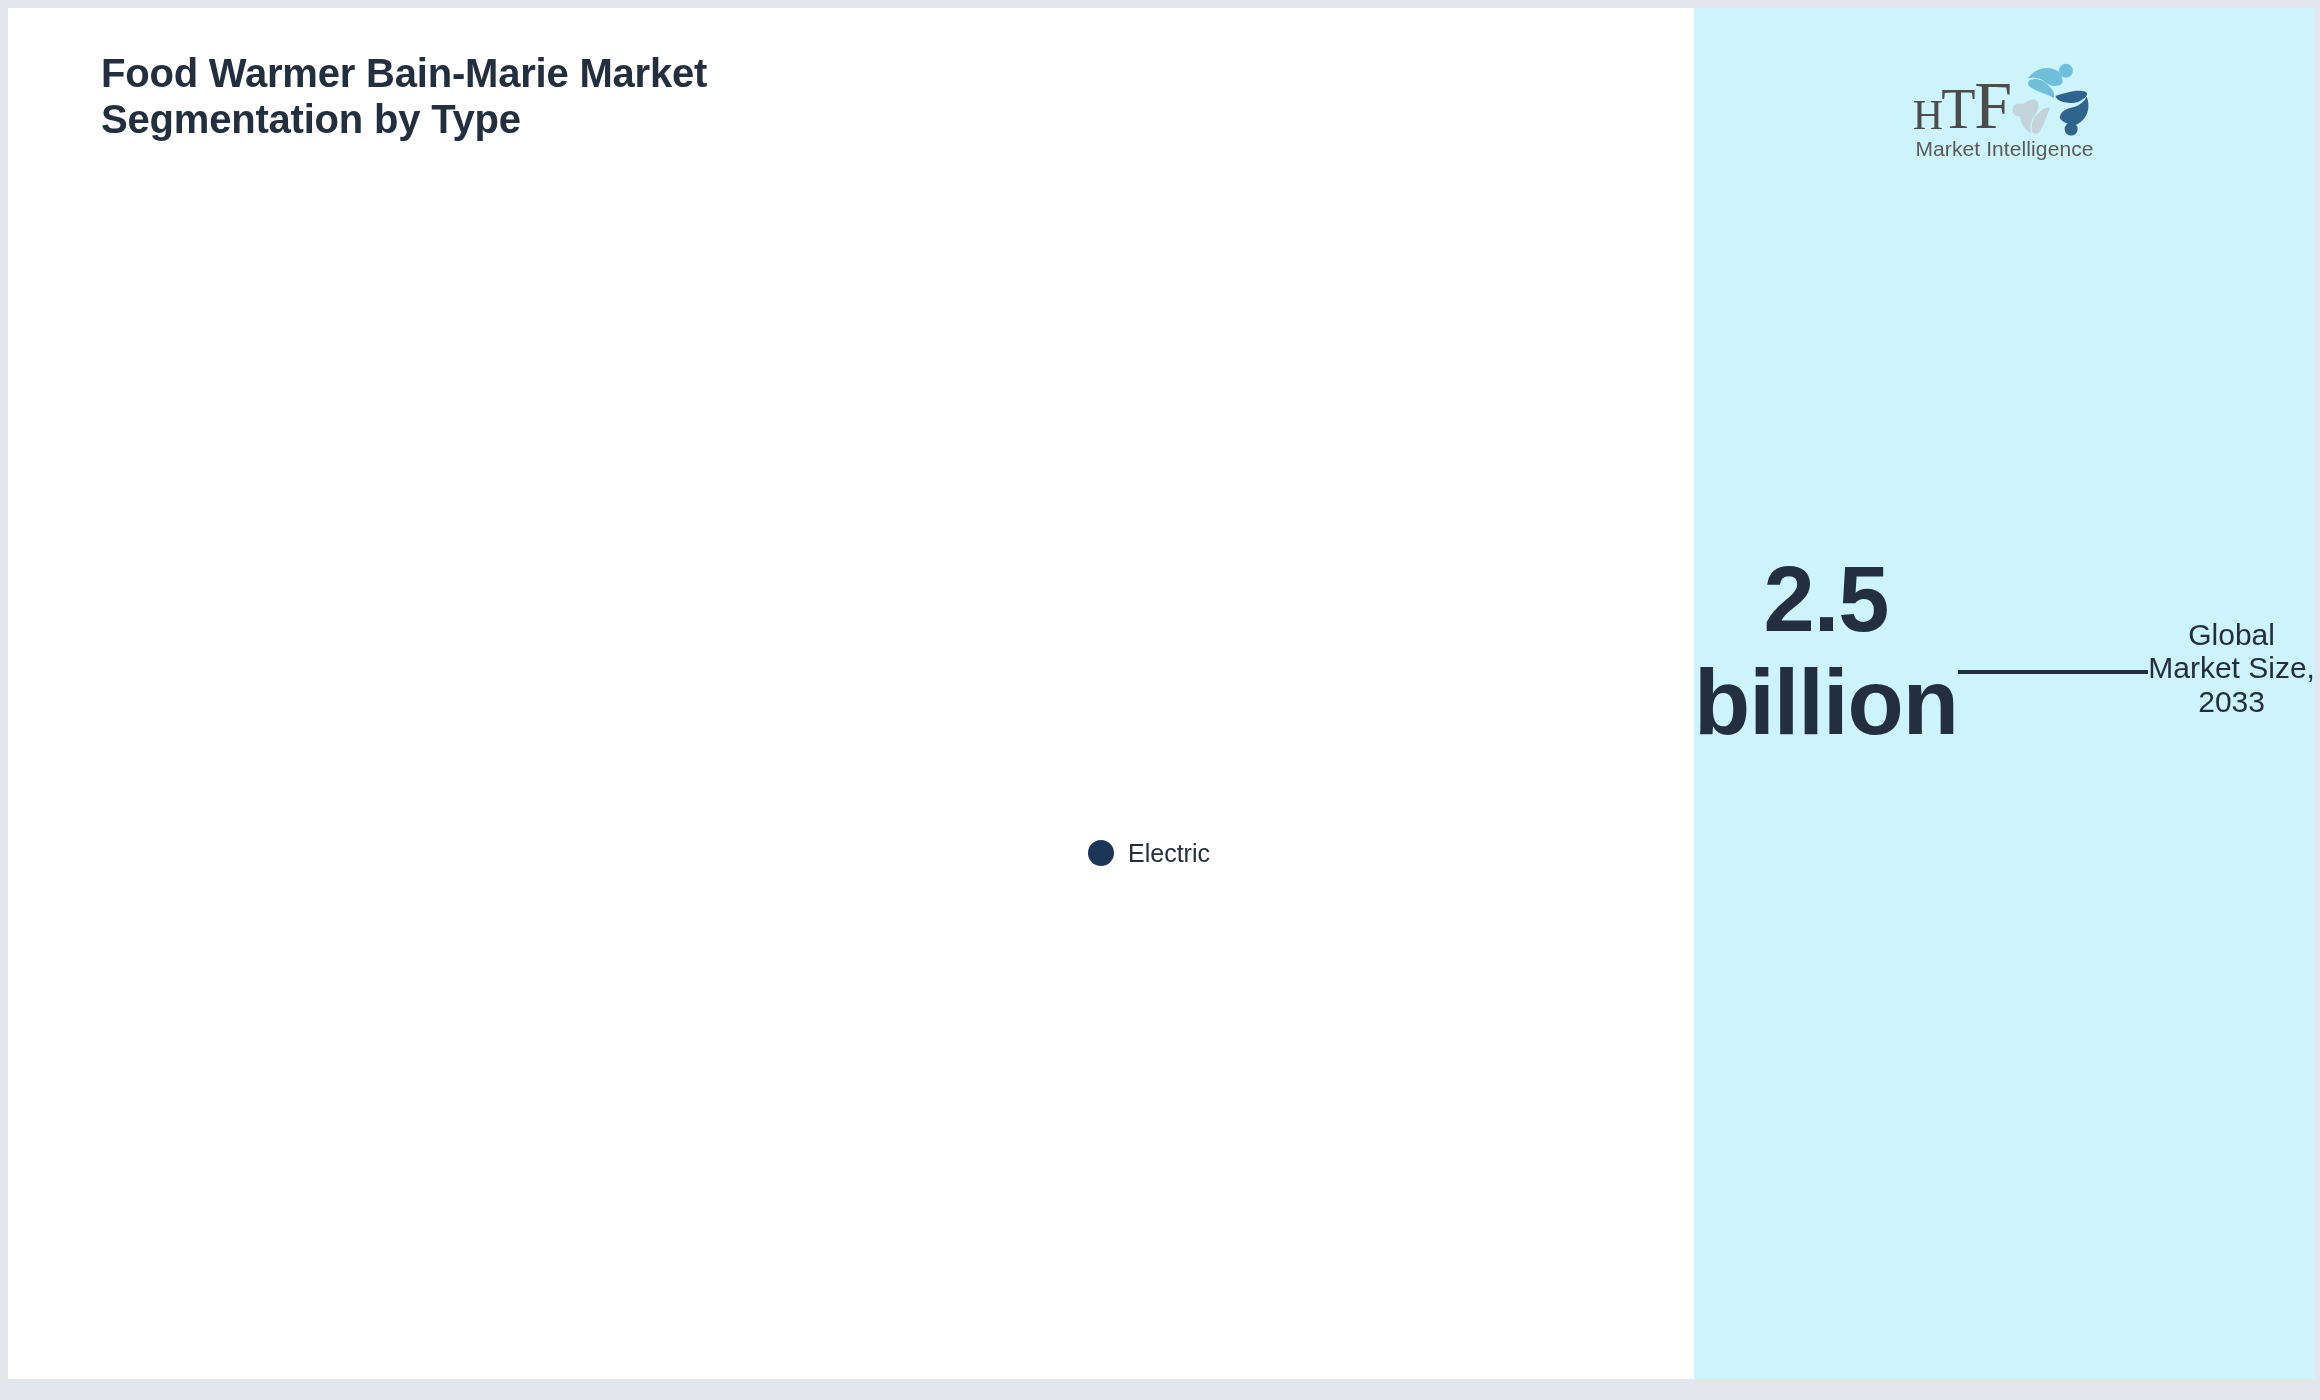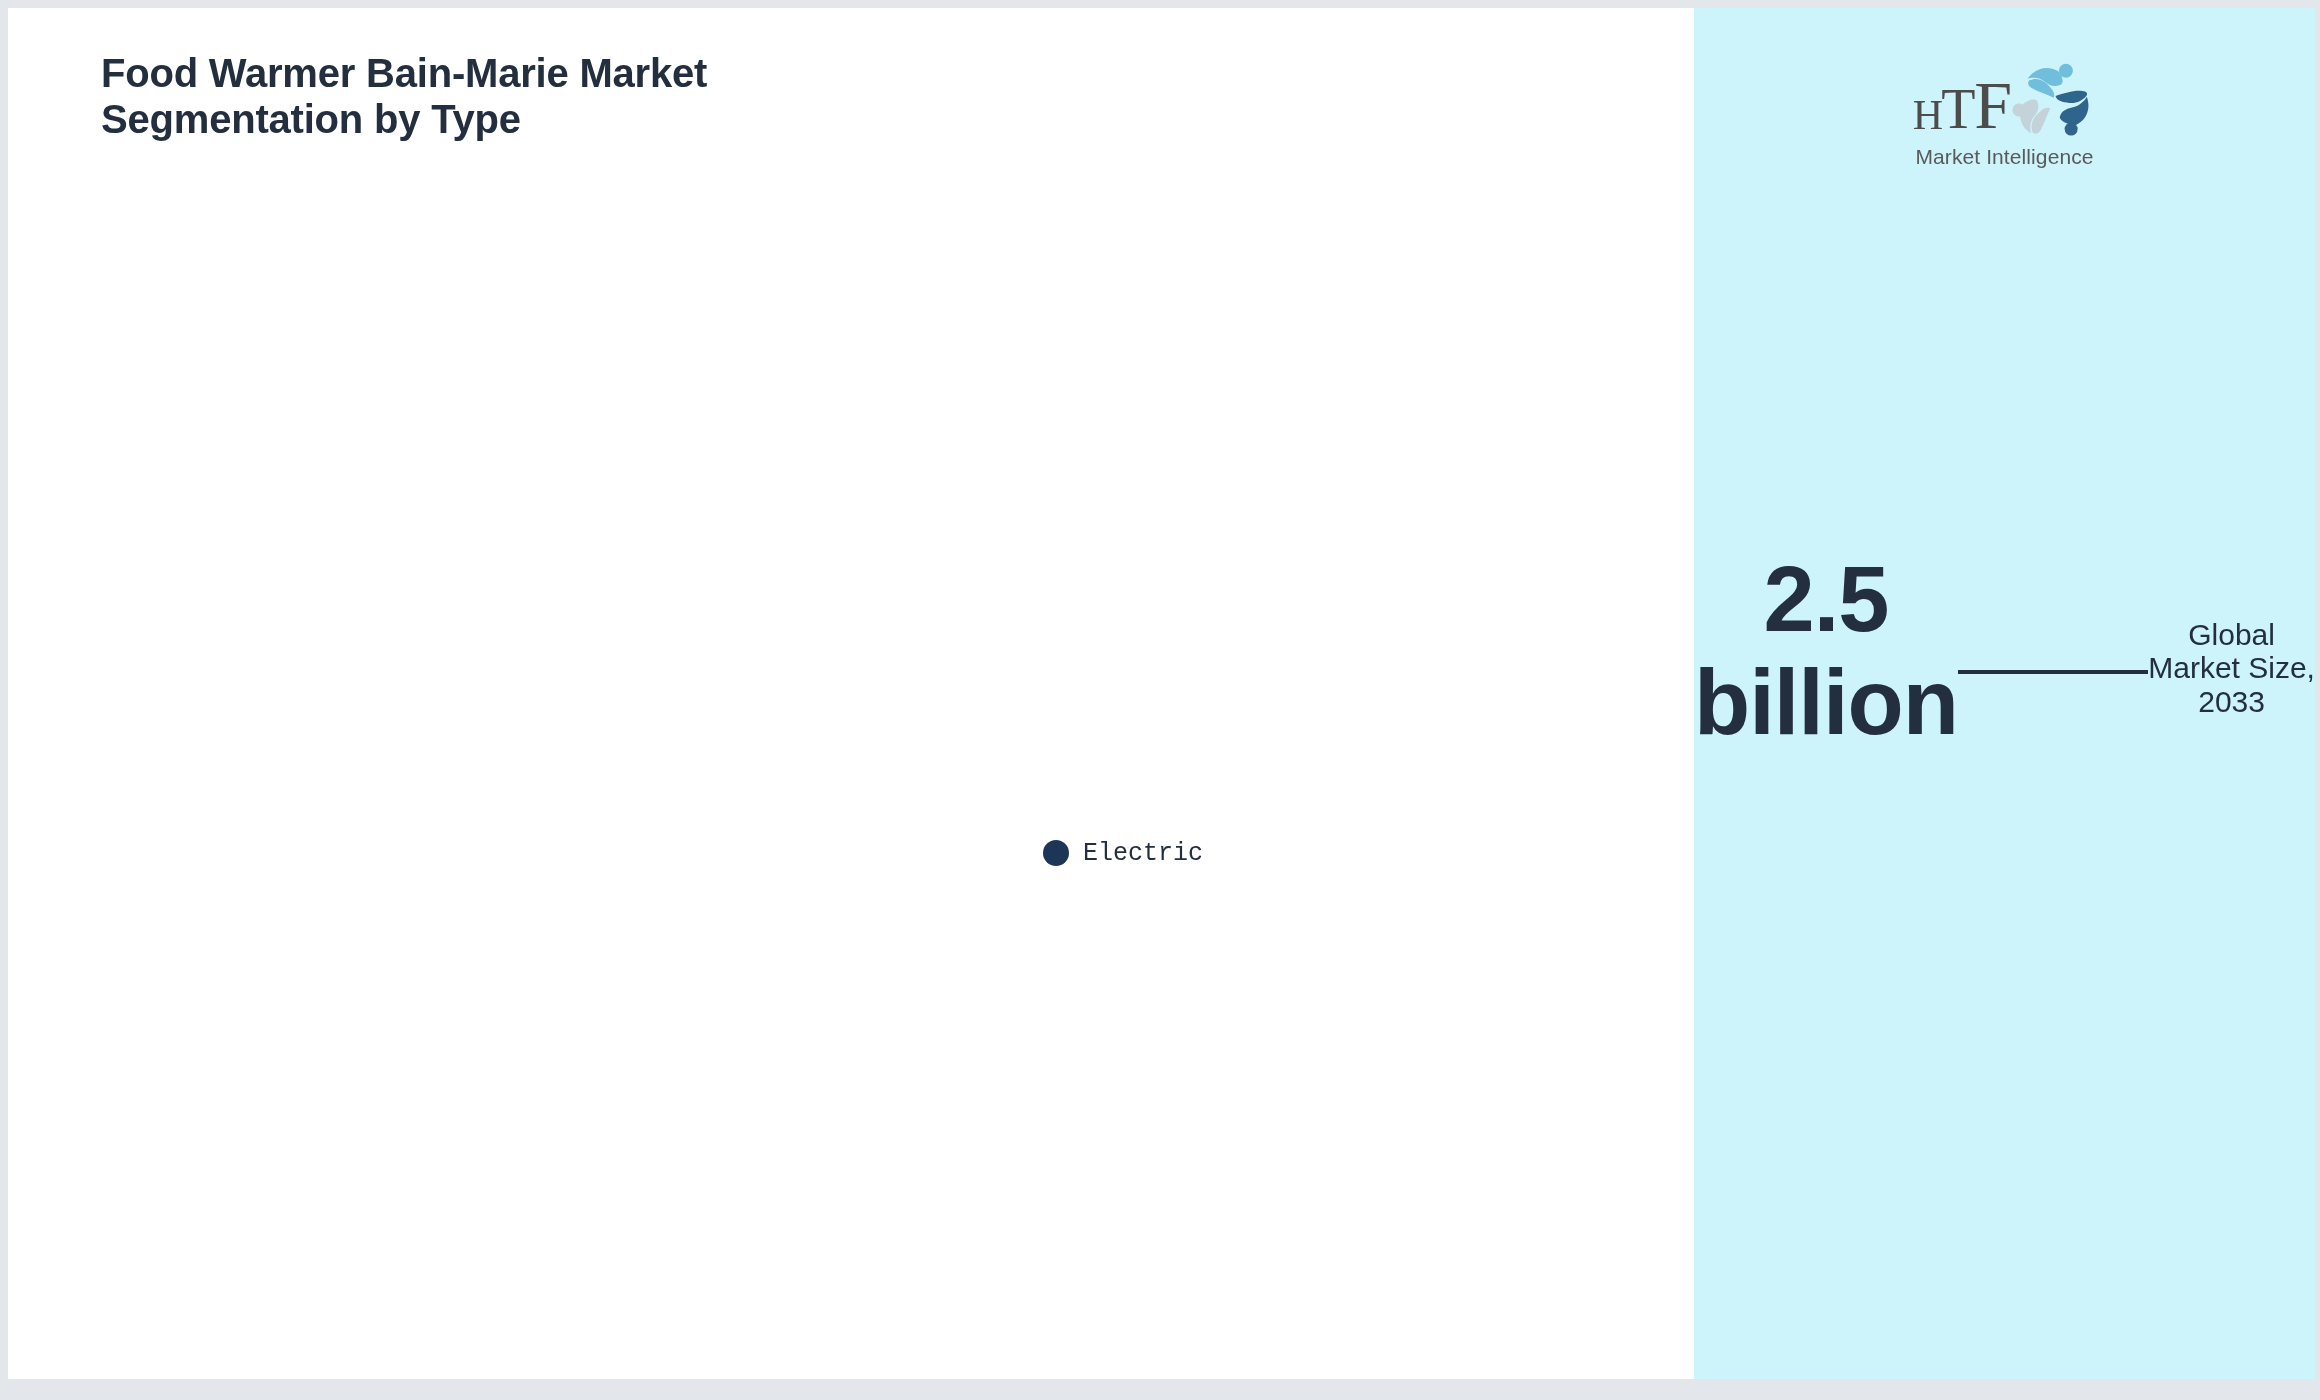--- a/index.html
+++ b/index.html
@@ -54,25 +54,24 @@
     position: absolute;
     left: 0;
     top: 150px;
     right: 0;
     bottom: 0;
   }
 
   
   .legend {
     position: absolute;
-    left: 1019px;
+    left: 1064px;
     top: 682px;
     display: flex;
     align-items: flex-start;
-    font-family: Liberation Mono, monospace;
   }
   .legend-item {
     display: flex;
     align-items: center;
     gap: 14px;
   }
   .legend-swatch {
     width: 26px;
     height: 26px;
     border-radius: 50%;
@@ -119,21 +118,21 @@
   .logo-word .h { font-size: 42px; }
   .logo-word .t { font-size: 56px; margin-left: -2px; }
   .logo-word .f { font-size: 68px; margin-left: -1px; }
   .logo-mark {
     width: 88px;
     height: 80px;
     margin-left: -4px;
     margin-bottom: -4px;
   }
   .logo-tagline {
-    margin-top: 14px;
+    margin-top: 6px;
     font-size: 21px;
     color: #5a5a5a;
     letter-spacing: 0.1px;
     line-height: 1;
   }
 
   .stat-block {
     position: absolute;
     left: 0;
     right: 0;

